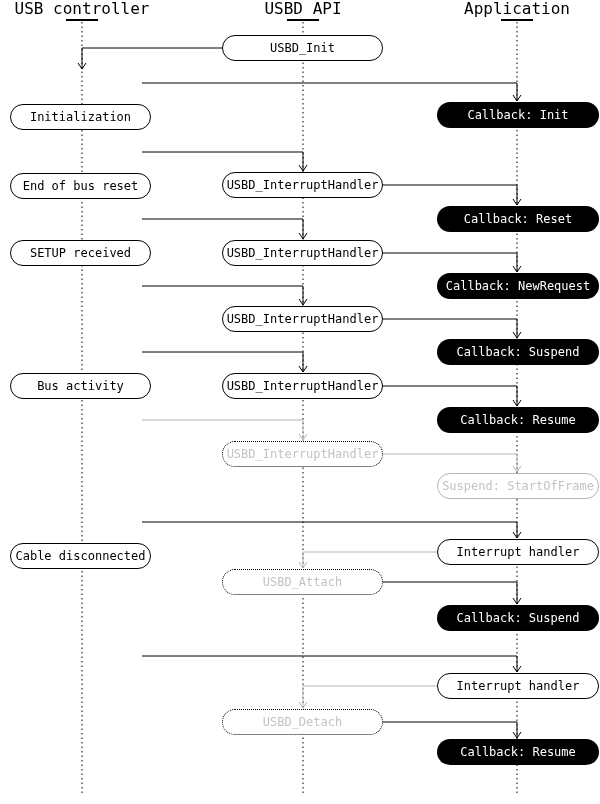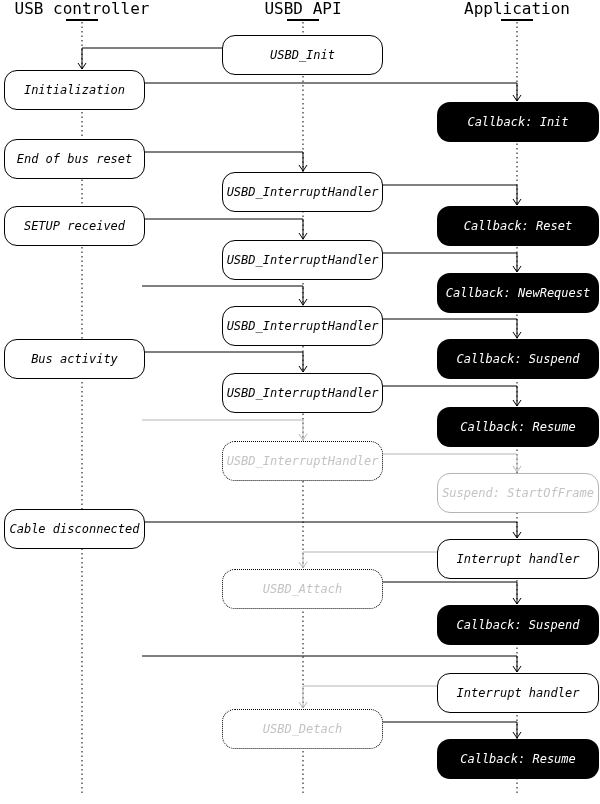--- a/index.html
+++ b/index.html
@@ -16,29 +16,29 @@
     background:var(--paper);
     overflow:hidden;
     font-family:"DejaVu Sans Mono","Liberation Mono",monospace;
   }
   #wires{position:absolute;left:0;top:0;}
   .col-header{
     position:absolute;top:1px;width:140px;height:16px;line-height:16px;
     text-align:center;font-size:16px;color:var(--ink);white-space:nowrap;
   }
   .node{
-    position:absolute;box-sizing:border-box;height:40px;border-radius:13px;
+    position:absolute;box-sizing:border-box;height:26px;border-radius:13px;
     display:flex;align-items:center;justify-content:center;
-    font-size:12px;white-space:nowrap;overflow:hidden;font-style:italic;
+    font-size:12px;white-space:nowrap;overflow:hidden;
   }
   .event{background:var(--paper);border:1px solid var(--ink);color:var(--ink);}
   .callback{background:var(--ink);color:var(--paper);}
   .ghost{background:var(--paper);border:1px dotted var(--ink);color:var(--inactive_text);}
   .ghost-callback{background:var(--paper);border:1px solid var(--inactive_line);color:var(--inactive_text);}
-  .w-left{left:4px;width:141px;}
+  .w-left{left:10px;width:141px;margin-top:34px;}
   .w-mid{left:222px;width:161px;}
   .w-right{left:437px;width:162px;}
   .lifeline{stroke:var(--ink);stroke-width:1;stroke-dasharray:1.5 3;fill:none;}
   .headbar{stroke:var(--ink);stroke-width:2;fill:none;}
   .wire{stroke:var(--ink);stroke-width:1;fill:none;}
   .wire-gray{stroke:var(--inactive_line);stroke-width:1;fill:none;}
 </style>
 </head>
 <body>
 

